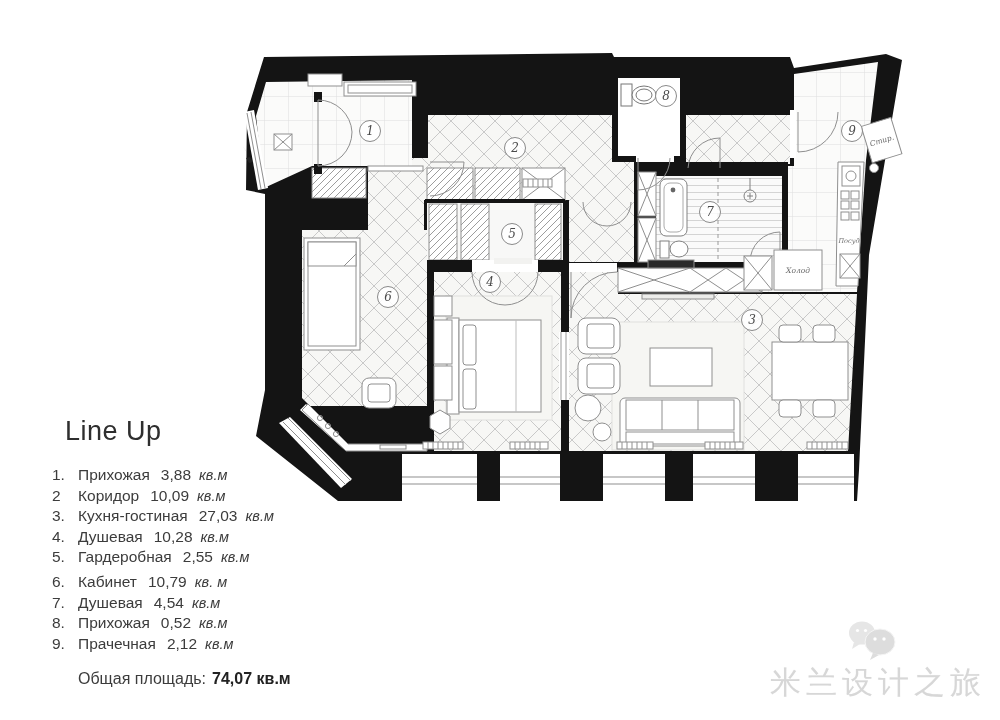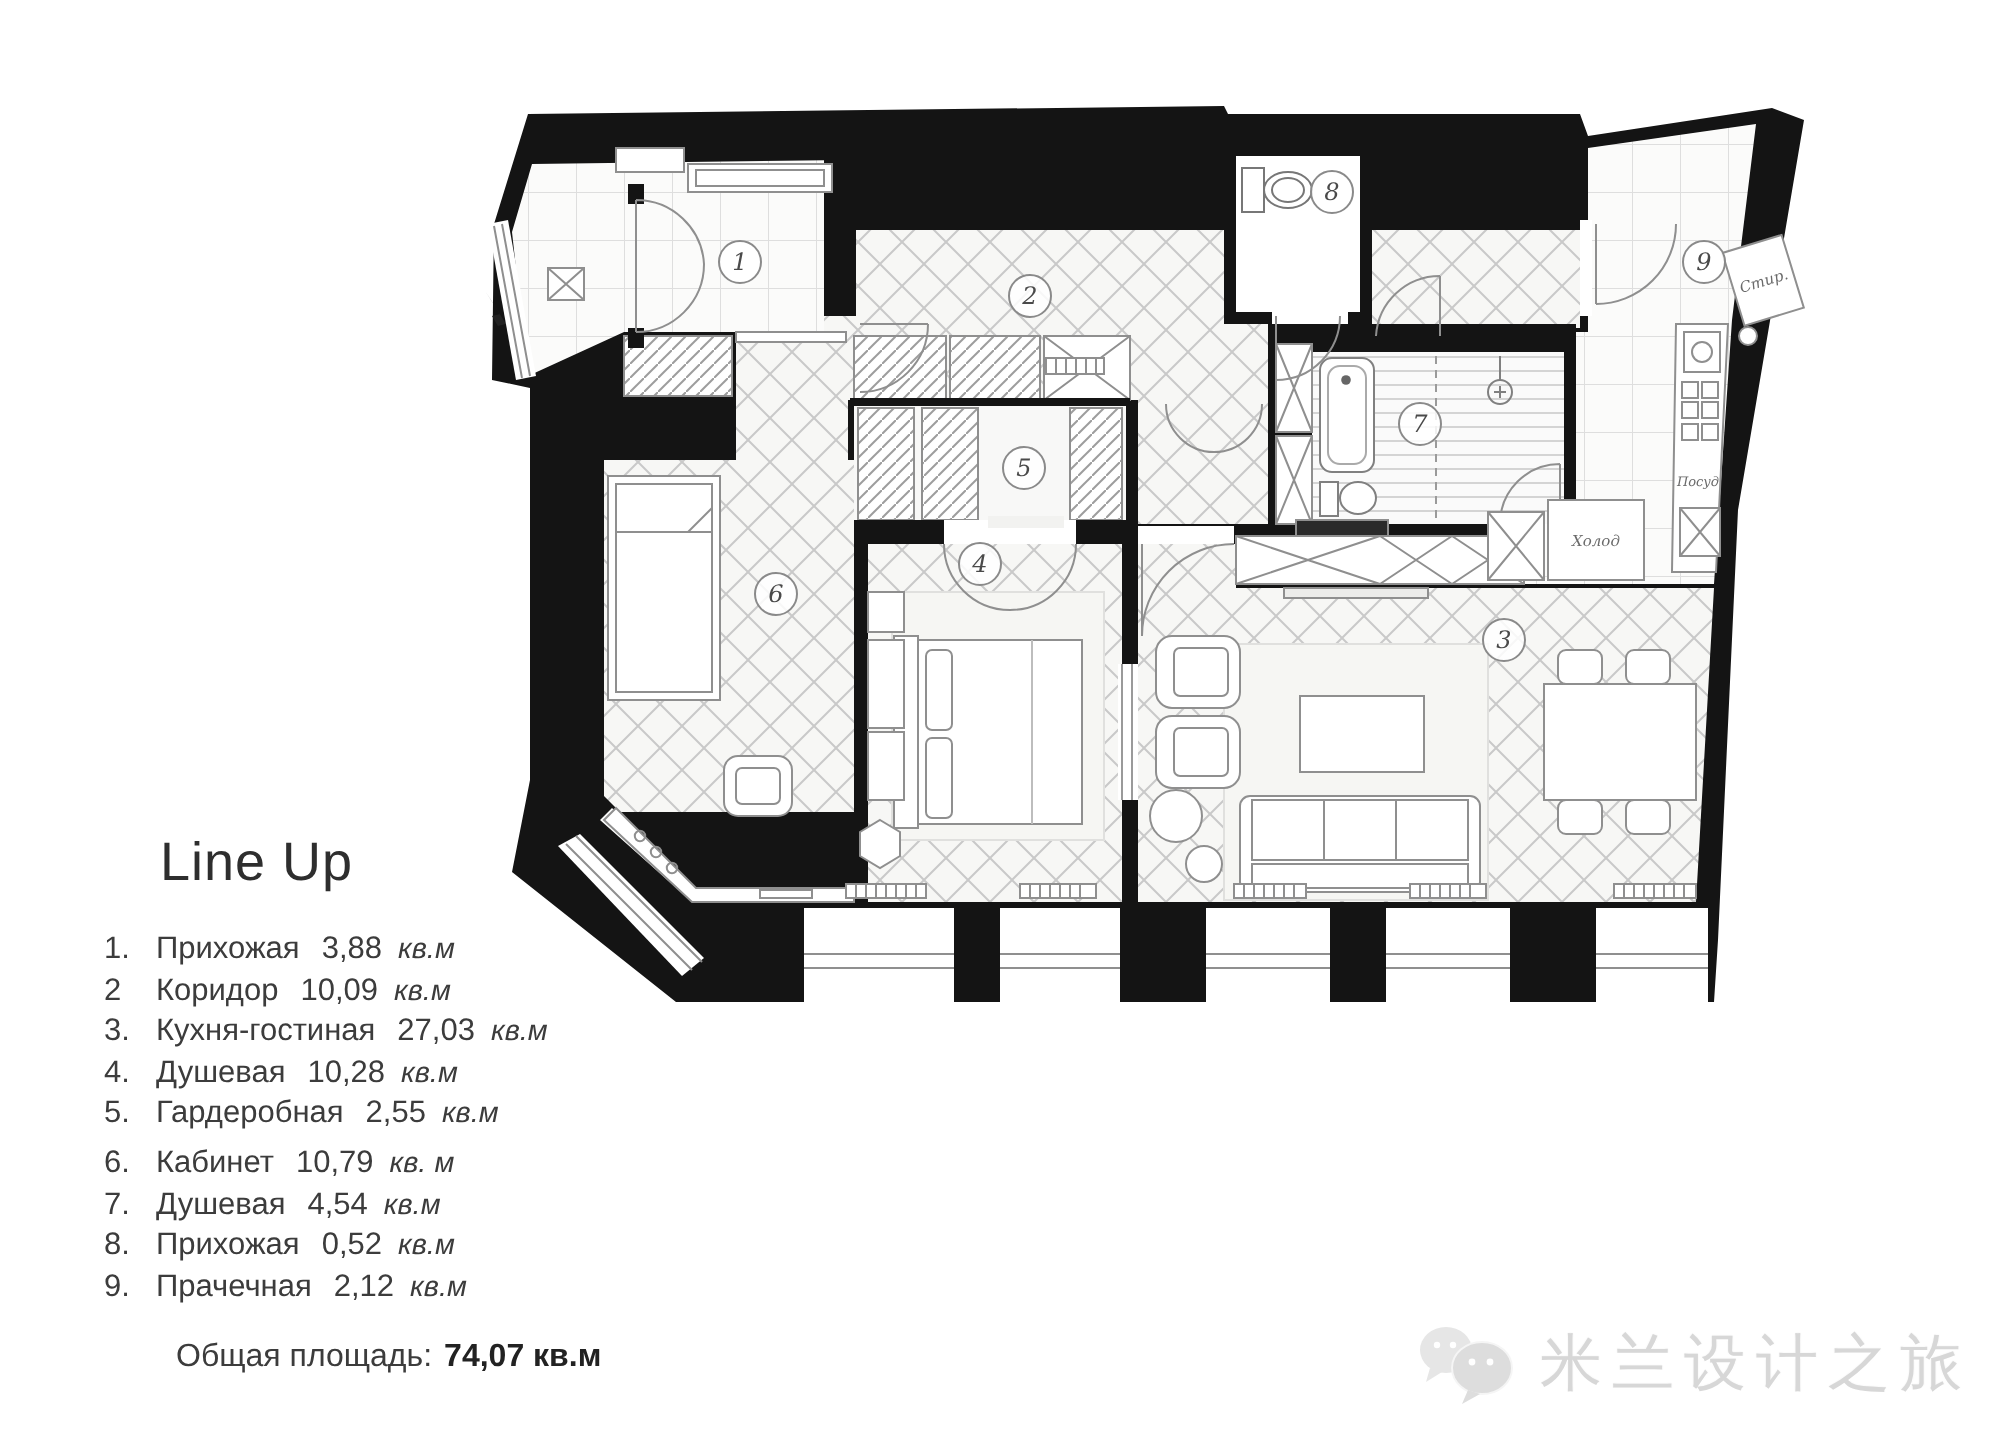--- a/index.html
+++ b/index.html
@@ -1,33 +1,33 @@
 <!DOCTYPE html>
 <html><head>
 <meta charset="utf-8">
 <style>
   html,body{margin:0;padding:0;background:#ffffff;}
   #stage{position:relative;width:1000px;height:720px;background:#ffffff;overflow:hidden;
          font-family:"Liberation Sans",sans-serif;}
   #plan-svg{position:absolute;left:0;top:0;width:1000px;height:720px;}
   
   #legend{position:absolute;left:52px;top:416px;width:300px;color:#3c3c3c;}
-  #legend .title{font-size:27px;letter-spacing:.5px;color:#2e2e2e;margin:0 0 18px 28px;font-weight:400;}
+  #legend .title{font-size:27px;letter-spacing:.5px;color:#2e2e2e;margin:0 0 18px 13px;font-weight:400;}
   .lrow{display:flex;align-items:baseline;font-size:15.5px;line-height:20.6px;white-space:nowrap;}
   .lrow .num{width:26px;flex:0 0 26px;}
   .lrow .nm{}
   .lrow .ar{margin-left:11px;}
   .lrow .un{margin-left:8px;font-size:14.5px;font-style:italic;}
   .lrow.gap{margin-top:4px;}
-  .total{margin:16px 0 0 36px;font-size:16px;white-space:nowrap;}
+  .total{margin:16px 0 0 26px;font-size:16px;white-space:nowrap;}
   .total b{color:#222;font-weight:700;margin-left:6px;}
   
   #watermark{position:absolute;right:14px;bottom:16px;display:flex;align-items:center;
              color:#d7d7d7;font-size:31px;letter-spacing:5px;
-             text-shadow:0 1px 0 #ffffff, 0 0 1px #eeeeee;}
+             text-shadow:0 1px 0 #ffffff, 0 0 1px #eeeeee;flex-direction:column;}
   #watermark svg{margin-right:10px;}
 </style>
 </head>
 <body>
 
 <div id="stage">
 
 <svg id="plan-svg" viewBox="0 0 1000 720">
   <defs>
     <pattern id="hb" width="22" height="22" patternUnits="userSpaceOnUse">

